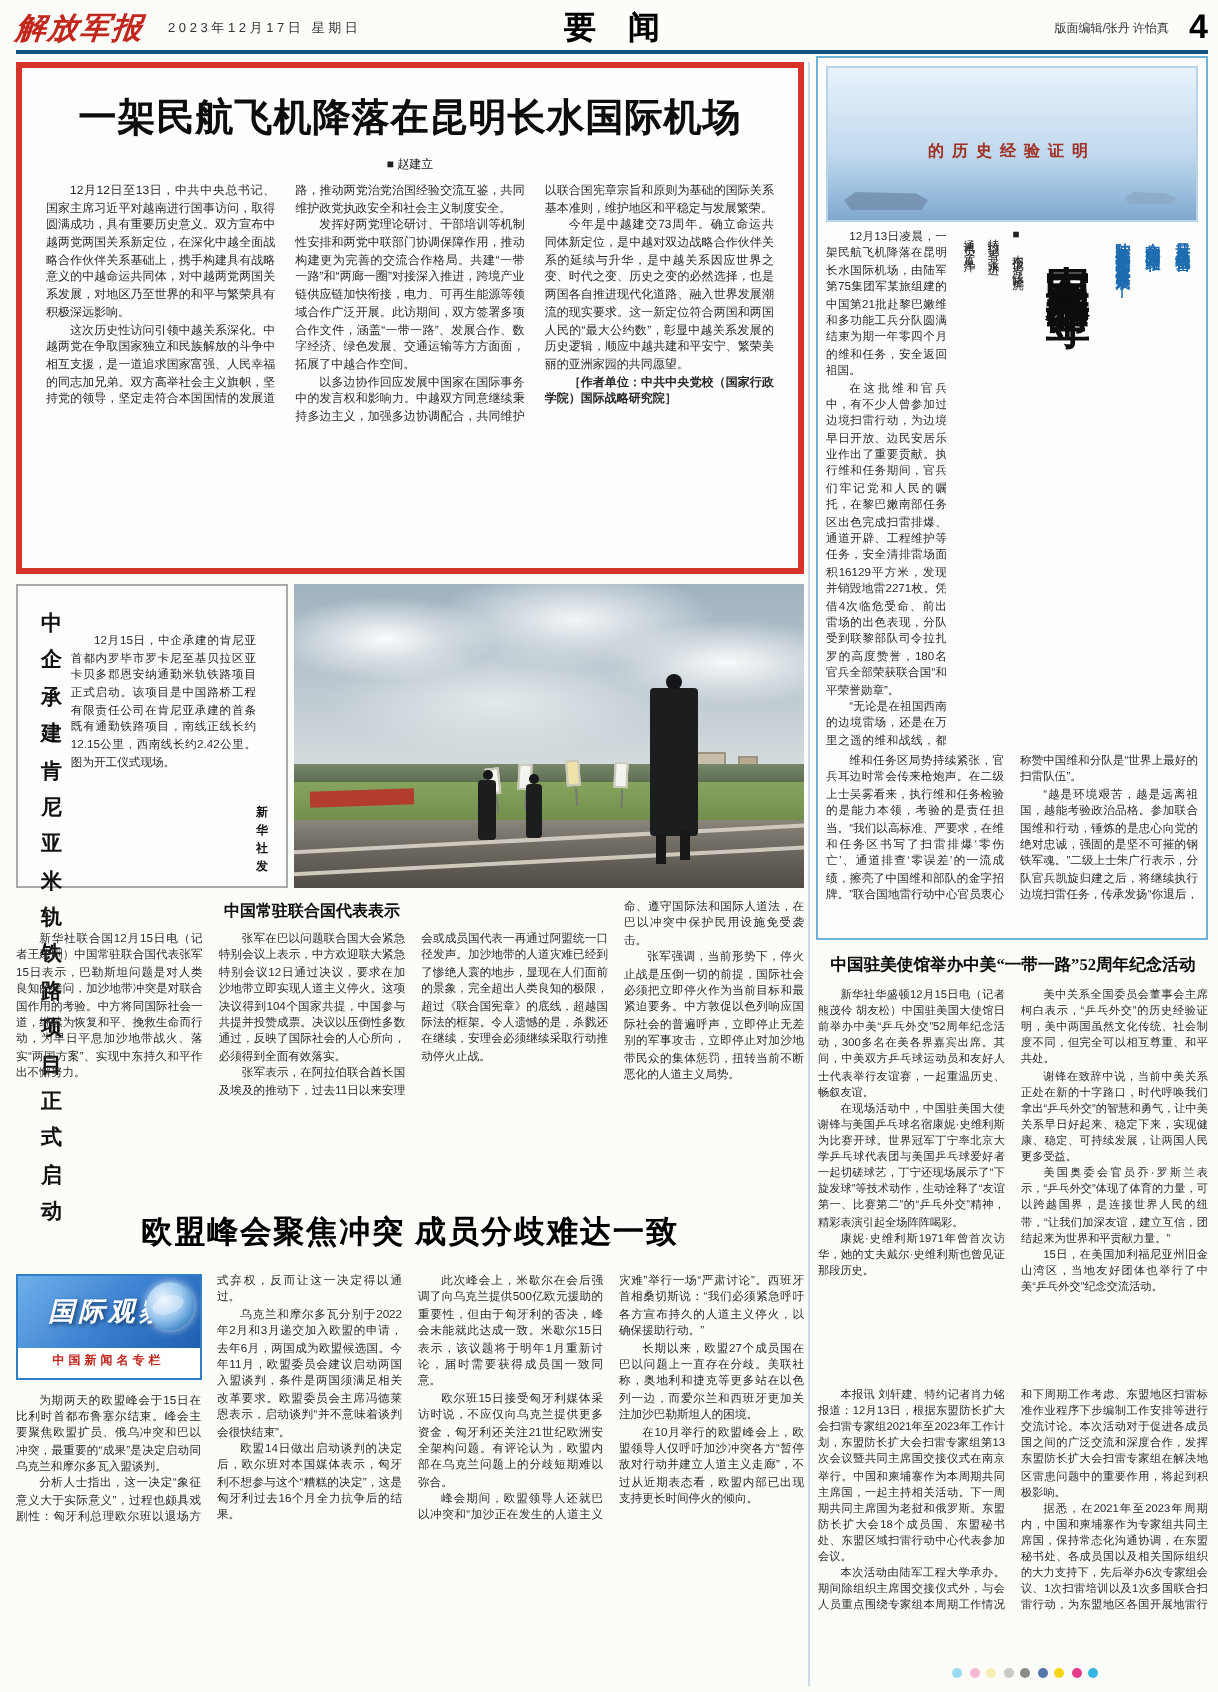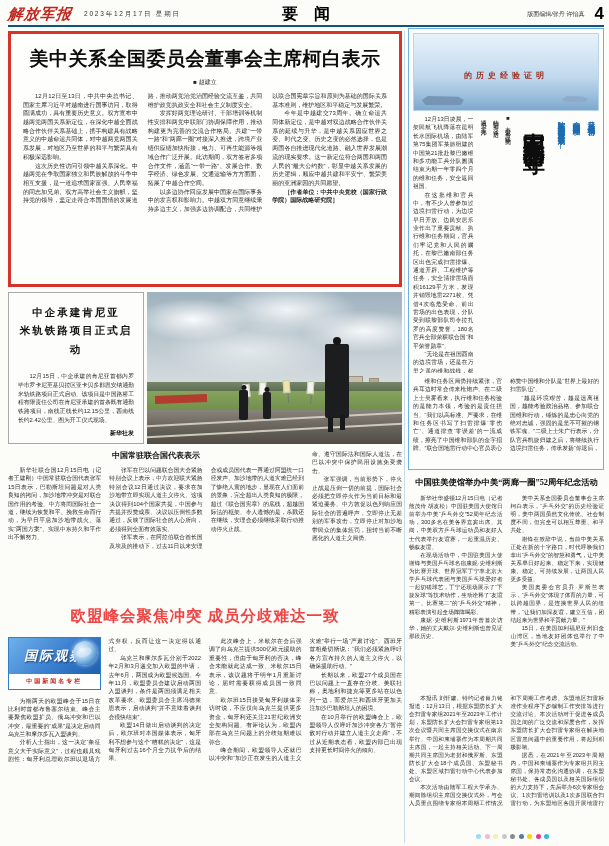--- a/index.html
+++ b/index.html
@@ -50,21 +50,21 @@
   .peace-headline{writing-mode:vertical-rl;font-size:22px;font-weight:900;letter-spacing:2px;color:#0d0d0d;
                   height:256px;margin:0 5px;}
   .peace-kicker{writing-mode:vertical-rl;font-size:7.5px;line-height:2;letter-spacing:1px;color:#1e6cb0;
                 height:252px;white-space:pre-line;font-weight:bold;}
   .peace-bottom{column-count:2;column-gap:8px;font-size:5.8px;line-height:1.45;text-align:justify;
                 height:88px;margin-top:4px;overflow:hidden;color:#2a2a2a;}
 
   
   .kenya{position:absolute;left:8px;top:292px;width:394px;height:152px;display:flex;}
   .kenya-caption{width:136px;border:1px solid #a9a9a9;padding:10px 9px 5px;margin-right:3px;background:#fdfdfb;
-                 display:flex;flex-direction:column;}
+                 display:flex;flex-direction:row;}
   .kenya-h{font-size:10.5px;font-weight:900;text-align:center;line-height:1.75;letter-spacing:2px;color:#111;}
   .kenya-body{font-size:5.8px;line-height:1.5;text-align:justify;margin:14px 0 0;text-indent:2em;color:#2a2a2a;}
   .kenya-credit{font-size:6px;font-weight:bold;text-align:right;margin-top:auto;color:#111;}
   .photo{flex:1;position:relative;overflow:hidden;background:#b6c3cb;}
   .photo-sky{position:absolute;left:0;top:0;right:0;height:98px;
      background:
        radial-gradient(ellipse 80px 30px at 18% 28%,rgba(255,255,255,.95),rgba(255,255,255,0) 70%),
        radial-gradient(ellipse 100px 36px at 55% 18%,rgba(255,255,255,.85),rgba(255,255,255,0) 70%),
        radial-gradient(ellipse 90px 30px at 85% 40%,rgba(255,255,255,.9),rgba(255,255,255,0) 70%),
        radial-gradient(ellipse 120px 40px at 40% 60%,rgba(235,240,242,.8),rgba(255,255,255,0) 70%),
@@ -96,21 +96,21 @@
   .gaza-headline{text-align:center;font-size:14.5px;font-weight:900;font-family:"Liberation Serif","DejaVu Serif",serif;
                  margin:0 0 8px;color:#0d0d0d;}
   .gaza-body{column-count:3;column-gap:8px;font-size:5.8px;line-height:1.45;text-align:justify;
              height:106px;overflow:hidden;color:#2a2a2a;}
   .gaza-right{flex:1;font-size:5.8px;line-height:1.45;text-align:justify;overflow:hidden;color:#2a2a2a;}
   .gaza-right .para:first-child{text-indent:0;}
 
   
   .eu{position:absolute;left:8px;top:606px;width:394px;height:240px;overflow:hidden;}
   .eu-headline{text-align:center;font-size:15.5px;font-weight:900;font-family:"Liberation Serif","DejaVu Serif",serif;
-               margin:0 0 10px;color:#ef4444;letter-spacing:1px;}
+               margin:0 0 10px;color:#000000;letter-spacing:1px;}
   .eu-body{column-count:4;column-gap:8px;font-size:5.8px;line-height:1.45;text-align:justify;
            height:206px;overflow:hidden;color:#2a2a2a;}
   .intl-box{border:1.5px solid #2d7fca;margin:0 0 7px;break-inside:avoid;background:#fff;}
   .intl-top{position:relative;background:linear-gradient(135deg,#6fb0ea 0%,#3a7fd0 55%,#1f5fae 100%);
             text-align:center;padding:9px 4px 8px;}
   .intl-title{color:#fff;font-weight:900;font-size:13px;letter-spacing:2px;font-style:italic;
               text-shadow:1px 1px 2px #123a66;}
   .globe{position:absolute;right:3px;top:3px;width:24px;height:24px;border-radius:50%;
          background:radial-gradient(circle at 35% 35%,#eaf4ff,#9cc8ee 45%,#4a8ecb 75%,#2e6db3);
          box-shadow:0 0 4px rgba(255,255,255,.8);}
@@ -140,21 +140,21 @@
     <span class="masthead">解放军报</span>
     <span class="date">2023年12月17日 星期日</span>
     <span class="section-title">要闻</span>
     <span class="editor">版面编辑/张丹 许怡真</span>
     <span class="pagenum">4</span>
   </div>
 
   <div class="divider-v"></div>
 
   <div class="main-box">
-    <h1 class="main-headline">美中关系全国委员会董事会主席柯白表示</h1>
+    <h1 class="main-headline">一架民航飞机降落在昆明长水国际机场</h1>
     <div class="main-byline">■ 赵建立</div>
     <div class="main-body">
         <p class="para">12月12日至13日，中共中央总书记、国家主席习近平对越南进行国事访问，取得圆满成功，具有重要历史意义。双方宣布中越两党两国关系新定位，在深化中越全面战略合作伙伴关系基础上，携手构建具有战略意义的中越命运共同体，对中越两党两国关系发展，对地区乃至世界的和平与繁荣具有积极深远影响。</p>
         <p class="para">这次历史性访问引领中越关系深化。中越两党在争取国家独立和民族解放的斗争中相互支援，是一道追求国家富强、人民幸福的同志加兄弟。双方高举社会主义旗帜，坚持党的领导，坚定走符合本国国情的发展道路，推动两党治党治国经验交流互鉴，共同维护政党执政安全和社会主义制度安全。</p>
         <p class="para">发挥好两党理论研讨、干部培训等机制性安排和两党中联部门协调保障作用，推动构建更为完善的交流合作格局。共建“一带一路”和“两廊一圈”对接深入推进，跨境产业链供应链加快衔接，电力、可再生能源等领域合作广泛开展。此访期间，双方签署多项合作文件，涵盖“一带一路”、发展合作、数字经济、绿色发展、交通运输等方方面面，拓展了中越合作空间。</p>
         <p class="para">以多边协作回应发展中国家在国际事务中的发言权和影响力。中越双方同意继续秉持多边主义，加强多边协调配合，共同维护以联合国宪章宗旨和原则为基础的国际关系基本准则，维护地区和平稳定与发展繁荣。</p>
         <p class="para">今年是中越建交73周年。确立命运共同体新定位，是中越对双边战略合作伙伴关系的延续与升华，是中越关系因应世界之变、时代之变、历史之变的必然选择，也是两国各自推进现代化道路、融入世界发展潮流的现实要求。这一新定位符合两国和两国人民的“最大公约数”，彰显中越关系发展的历史逻辑，顺应中越共建和平安宁、繁荣美丽的亚洲家园的共同愿望。</p>
         <p class="para">［作者单位：中共中央党校（国家行政学院）国际战略研究院］</p>
       </div>
   </div>
@@ -251,21 +251,21 @@
           <p class="para">此次峰会上，米歇尔在会后强调了向乌克兰提供500亿欧元援助的重要性，但由于匈牙利的否决，峰会未能就此达成一致。米歇尔15日表示，该议题将于明年1月重新讨论，届时需要获得成员国一致同意。</p>
           <p class="para">欧尔班15日接受匈牙利媒体采访时说，不应仅向乌克兰提供更多资金，匈牙利还关注21世纪欧洲安全架构问题。有评论认为，欧盟内部在乌克兰问题上的分歧短期难以弥合。</p>
           <p class="para">峰会期间，欧盟领导人还就巴以冲突和“加沙正在发生的人道主义灾难”举行一场“严肃讨论”。西班牙首相桑切斯说：“我们必须紧急呼吁各方宣布持久的人道主义停火，以确保援助行动。”</p>
           <p class="para">长期以来，欧盟27个成员国在巴以问题上一直存在分歧。美联社称，奥地利和捷克等更多站在以色列一边，而爱尔兰和西班牙更加关注加沙巴勒斯坦人的困境。</p>
           <p class="para">在10月举行的欧盟峰会上，欧盟领导人仅呼吁加沙冲突各方“暂停敌对行动并建立人道主义走廊”，不过从近期表态看，欧盟内部已出现支持更长时间停火的倾向。</p>
         </div>
     </div>
   </div>
 
   <div class="pingpong">
-    <h3 class="small-headline">中国驻美使馆举办中美“两廊一圈”52周年纪念活动</h3>
+    <h3 class="small-headline">中国驻美使馆举办中美“一带一路”52周年纪念活动</h3>
     <div class="small-body">
         <p class="para">新华社华盛顿12月15日电（记者熊茂伶 胡友松）中国驻美国大使馆日前举办中美“乒乓外交”52周年纪念活动，300多名在美各界嘉宾出席。其间，中美双方乒乓球运动员和友好人士代表举行友谊赛，一起重温历史、畅叙友谊。</p>
         <p class="para">在现场活动中，中国驻美国大使谢锋与美国乒乓球名宿康妮·史维利斯为比赛开球。世界冠军丁宁率北京大学乒乓球代表团与美国乒乓球爱好者一起切磋球艺，丁宁还现场展示了“下旋发球”等技术动作，生动诠释了“友谊第一、比赛第二”的“乒乓外交”精神，精彩表演引起全场阵阵喝彩。</p>
         <p class="para">康妮·史维利斯1971年曾首次访华，她的丈夫戴尔·史维利斯也曾见证那段历史。</p>
         <p class="para">美中关系全国委员会董事会主席柯白表示，“乒乓外交”的历史经验证明，美中两国虽然文化传统、社会制度不同，但完全可以相互尊重、和平共处。</p>
         <p class="para">谢锋在致辞中说，当前中美关系正处在新的十字路口，时代呼唤我们拿出“乒乓外交”的智慧和勇气，让中美关系早日好起来、稳定下来，实现健康、稳定、可持续发展，让两国人民更多受益。</p>
         <p class="para">美国奥委会官员乔·罗斯兰表示，“乒乓外交”体现了体育的力量，可以跨越国界，是连接世界人民的纽带，“让我们加深友谊，建立互信，团结起来为世界和平贡献力量。”</p>
         <p class="para">15日，在美国加利福尼亚州旧金山湾区，当地友好团体也举行了中美“乒乓外交”纪念交流活动。</p>
       </div>
   </div>

